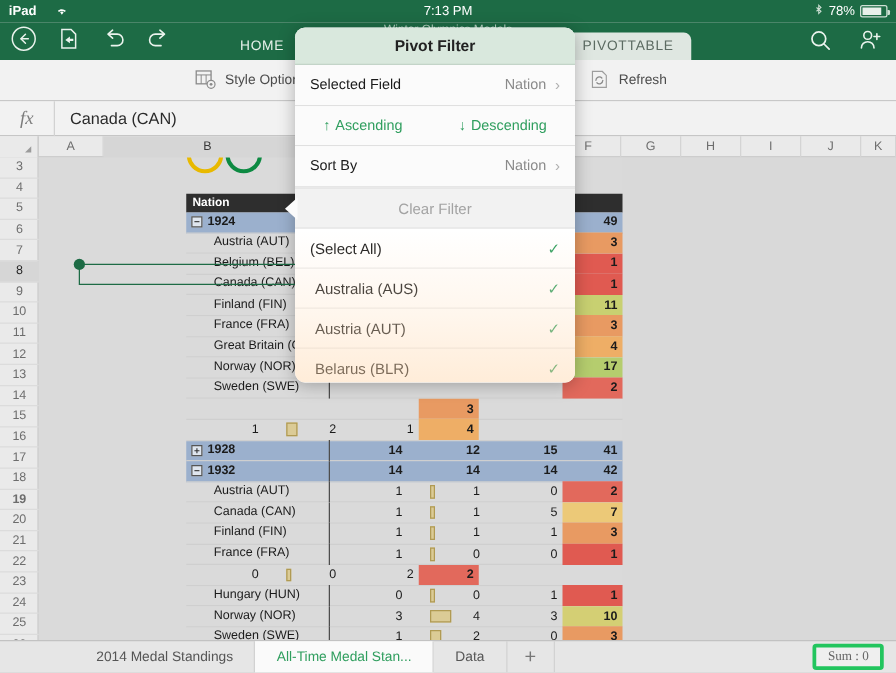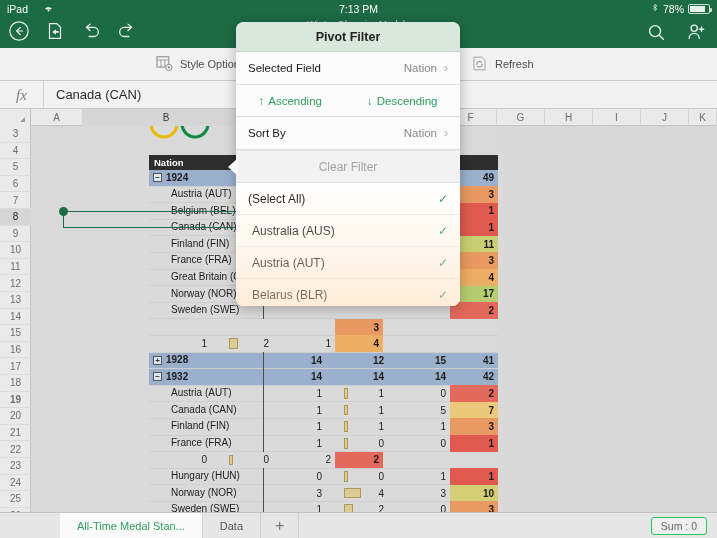--- a/index.html
+++ b/index.html
@@ -10,21 +10,21 @@
     background: #d9d9d9;
   }
   #app { position: relative; width: 717px; height: 538px; overflow: hidden; }
 
   
   .statusbar {
     position: absolute; top: 0; left: 0; width: 717px; height: 18px;
     background: #1d6b45; color: #fff; font-size: 10.5px;
     display: flex; align-items: center; padding: 0 7px;
   }
-  .sb-left { display: flex; align-items: flex-start; gap: 15px; }
+  .sb-left { display: flex; align-items: flex-start; gap: 15px; font-weight: bold; }
   .sb-center { position: absolute; left: 0; right: 0; text-align: center; font-size: 10.5px; }
   .sb-right { margin-left: auto; display: flex; align-items: center; gap: 4px; z-index: 2; }
   .batt {
     display: inline-block; width: 22px; height: 10px;
     border: 1px solid #cfe0d5; border-radius: 2px; position: relative;
   }
   .batt::after {
     content: ""; position: absolute; right: -3px; top: 3px;
     width: 2px; height: 4px; background: #cfe0d5; border-radius: 0 1px 1px 0;
   }
@@ -234,22 +234,22 @@
     display: flex; align-items: stretch;
   }
   .stab {
     padding: 0 17px; display: flex; align-items: center;
     font-size: 11px; color: #555; border-right: 1px solid #d2d2d2;
   }
   .stab.active { background: #fafafa; color: #2f9e5e; }
   .stab.addbtn { font-size: 16px; color: #777; padding: 0 14px; }
   .sumbox {
     margin-left: auto; margin-right: 10px; align-self: center;
-    border: 1px solid #22c55e; border-radius: 3px; background: #efefef;
-    font-size: 10.5px; color: #666; padding: 2px 9px;
+    border: 3px solid #22c55e; border-radius: 3px; background: #efefef;
+    font-size: 10.5px; color: #666; padding: 2px 9px; font-family: Liberation Serif, serif;
   }
 </style>
 </head>
 <body>
 
 <div id="app">
 
   <div class="statusbar">
     <div class="sb-left">
       <span>iPad</span>
@@ -297,20 +297,24 @@
         <circle cx="11" cy="11" r="6" fill="none" stroke="#eaf3ed" stroke-width="1.5"></circle>
         <path d="M15.5 15.5L20 20" stroke="#eaf3ed" stroke-width="1.5" stroke-linecap="round"></path>
       </svg>
       <svg class="ticon" viewBox="0 0 24 24">
         <circle cx="10" cy="8" r="3.4" fill="none" stroke="#eaf3ed" stroke-width="1.4"></circle>
         <path d="M4.5 19c0-3.3 2.5-5.5 5.5-5.5s5.5 2.2 5.5 5.5" fill="none" stroke="#eaf3ed" stroke-width="1.4" stroke-linecap="round"></path>
         <path d="M18 6.5v5M15.5 9h5" stroke="#eaf3ed" stroke-width="1.4" stroke-linecap="round"></path>
       </svg>
     </div>
 
+    <div class="ribbon-tabs">
+      <div class="rtab home">HOME</div>
+      <div class="rtab pivot">PIVOTTABLE</div>
+    </div>
   </div>
 
   <div class="ribbon">
     <div class="rb-item style">
       <svg class="rb-ico" viewBox="0 0 24 24">
         <rect x="2.5" y="3.5" width="15" height="13" fill="none" stroke="#8a8a8a" stroke-width="1.3"></rect>
         <path d="M2.5 7.5h15M7.5 7.5v9M12.5 7.5v9" stroke="#8a8a8a" stroke-width="1"></path>
         <circle cx="17.5" cy="17" r="4" fill="#f2f2f2" stroke="#8a8a8a" stroke-width="1.2"></circle>
         <circle cx="17.5" cy="17" r="1.4" fill="#8a8a8a"></circle>
       </svg>
@@ -801,19 +805,20 @@
         <div class="pop-item indent">
           <span>Belarus (BLR)</span>
           <span class="check">✓</span>
         </div>
       </div>
     <div class="pop-tint"></div>
   </div>
 
   <div class="sheetbar">
     <div style="width:60px"></div>
+    <div class="stab">2014 Medal Standings</div>
     <div class="stab active">All-Time Medal Stan...</div>
     <div class="stab">Data</div>
     <div class="stab addbtn">+</div>
     <div class="sumbox">Sum : 0</div>
   </div>
 
 </div>
 
 </body></html>

